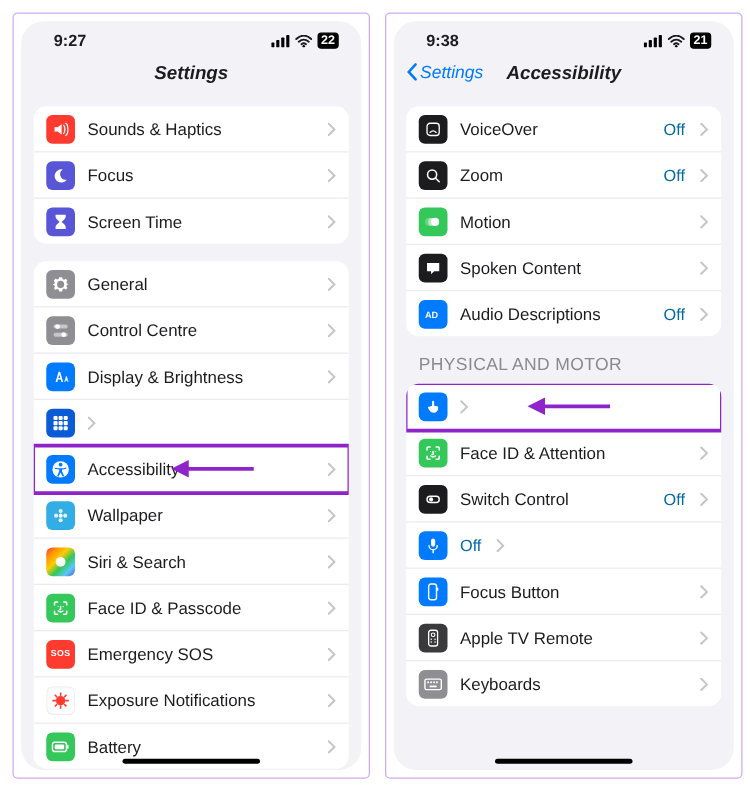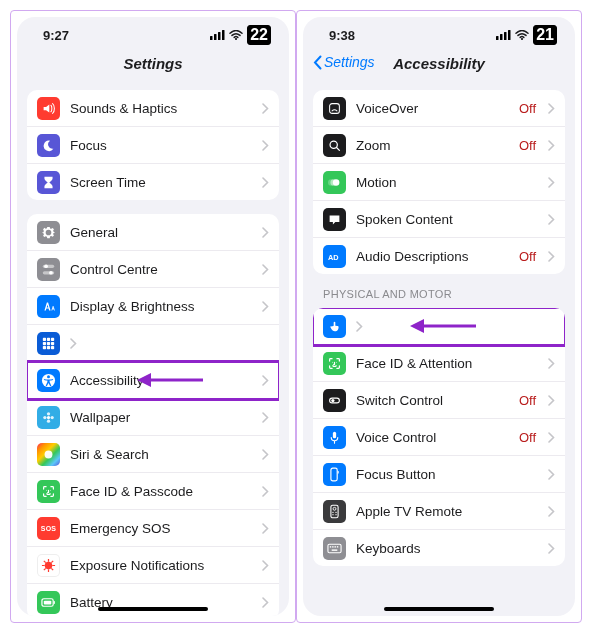--- a/index.html
+++ b/index.html
@@ -5,21 +5,21 @@
   * { box-sizing: border-box; margin: 0; padding: 0; }
   body {
     font-family: -apple-system, "Helvetica Neue", Helvetica, Arial, sans-serif;
     background: #fff;
     width: 600px;
     height: 633px;
     overflow: hidden;
   }
   .stage {
     display: flex;
-    gap: 0;
+    gap: 12px;
     padding: 10px;
   }
   .phone-wrap {
     border: 1px solid #d1a9f0;
     padding: 6px;
     border-radius: 4px;
   }
   .phone {
     width: 272px;
     height: 599px;
@@ -36,53 +36,53 @@
     justify-content: space-between;
     align-items: center;
     padding: 8px 18px 4px 26px;
     font-weight: 600;
     font-size: 13px;
   }
   .status-right { display: flex; align-items: center; gap: 4px; }
   .status-right svg { display:block; }
   .batt {
     display: inline-flex; align-items: center; gap:2px;
-    font-size: 16px; font-weight:700;
+    font-size: 10px; font-weight:700;
     border:1px solid #000; border-radius:3px; padding:0 2px;
     background:#000; color:#fff;
   }
   
   .navbar {
     display:flex; align-items:center; justify-content:center;
     position: relative;
     padding: 6px 12px 10px;
     font-style: italic;
   }
   .navtitle { font-weight: 700; font-size: 15px; }
   .back {
     position:absolute; left:10px; top:5px;
     color:#007aff; font-size:14px; display:flex; align-items:center; gap:2px;
   }
   .back svg { display:block; }
   
   .content { height: 540px; overflow:hidden; }
   .group { margin: 8px 10px 14px; background:#fff; border-radius:10px; overflow:hidden; }
   .group-header {
-    margin: 14px 20px 4px; font-size: 11px; letter-spacing: .3px;
+    margin: 14px 20px 4px; font-size: 14px; letter-spacing: .3px;
     color:#8a8a8e; text-transform: uppercase;
   }
   .row {
     display:flex; align-items:center; gap:10px;
     padding: 6.5px 10px;
     border-bottom: 1px solid #eceaef;
     position:relative;
   }
   .row:last-child { border-bottom: none; }
   .row .label { flex:1; font-size: 13.5px; }
-  .row .value { color:#b91c1c; font-size:13px; margin-right:2px;}
+  .row .value { color:#0369a1; font-size:13px; margin-right:2px;}
   .chev { color:#c5c5c9; }
   .chev svg{display:block;}
   .icon {
     width:23px; height:23px; border-radius:5px;
     display:flex; align-items:center; justify-content:center;
     color:#fff; flex-shrink:0;
   }
   .icon svg { display:block; }
 
   
@@ -557,21 +557,20 @@
               </span>
 
     </div>
             <div class="row ">
       <span class="icon bg-blue">
                 <svg width="11" height="13" viewBox="0 0 12 16" fill="currentColor">
                   <rect x="4" y="1" width="4" height="8" rx="2"></rect>
                   <path d="M2 8a4 4 0 0 0 8 0M6 12v3" fill="none" stroke="currentColor" stroke-width="1.4" stroke-linecap="round"></path>
                 </svg>
               </span>
-      <span class="label">Voice Control</span>
       <span class="value">Off</span>
       <span class="chev">
                 <svg width="7" height="11" viewBox="0 0 7 11">
                   <path d="M1 1l4.5 4.5L1 10" fill="none" stroke="currentColor" stroke-width="1.6" stroke-linecap="round"></path>
                 </svg>
               </span>
 
     </div>
             <div class="row ">
       <span class="icon bg-blue">

